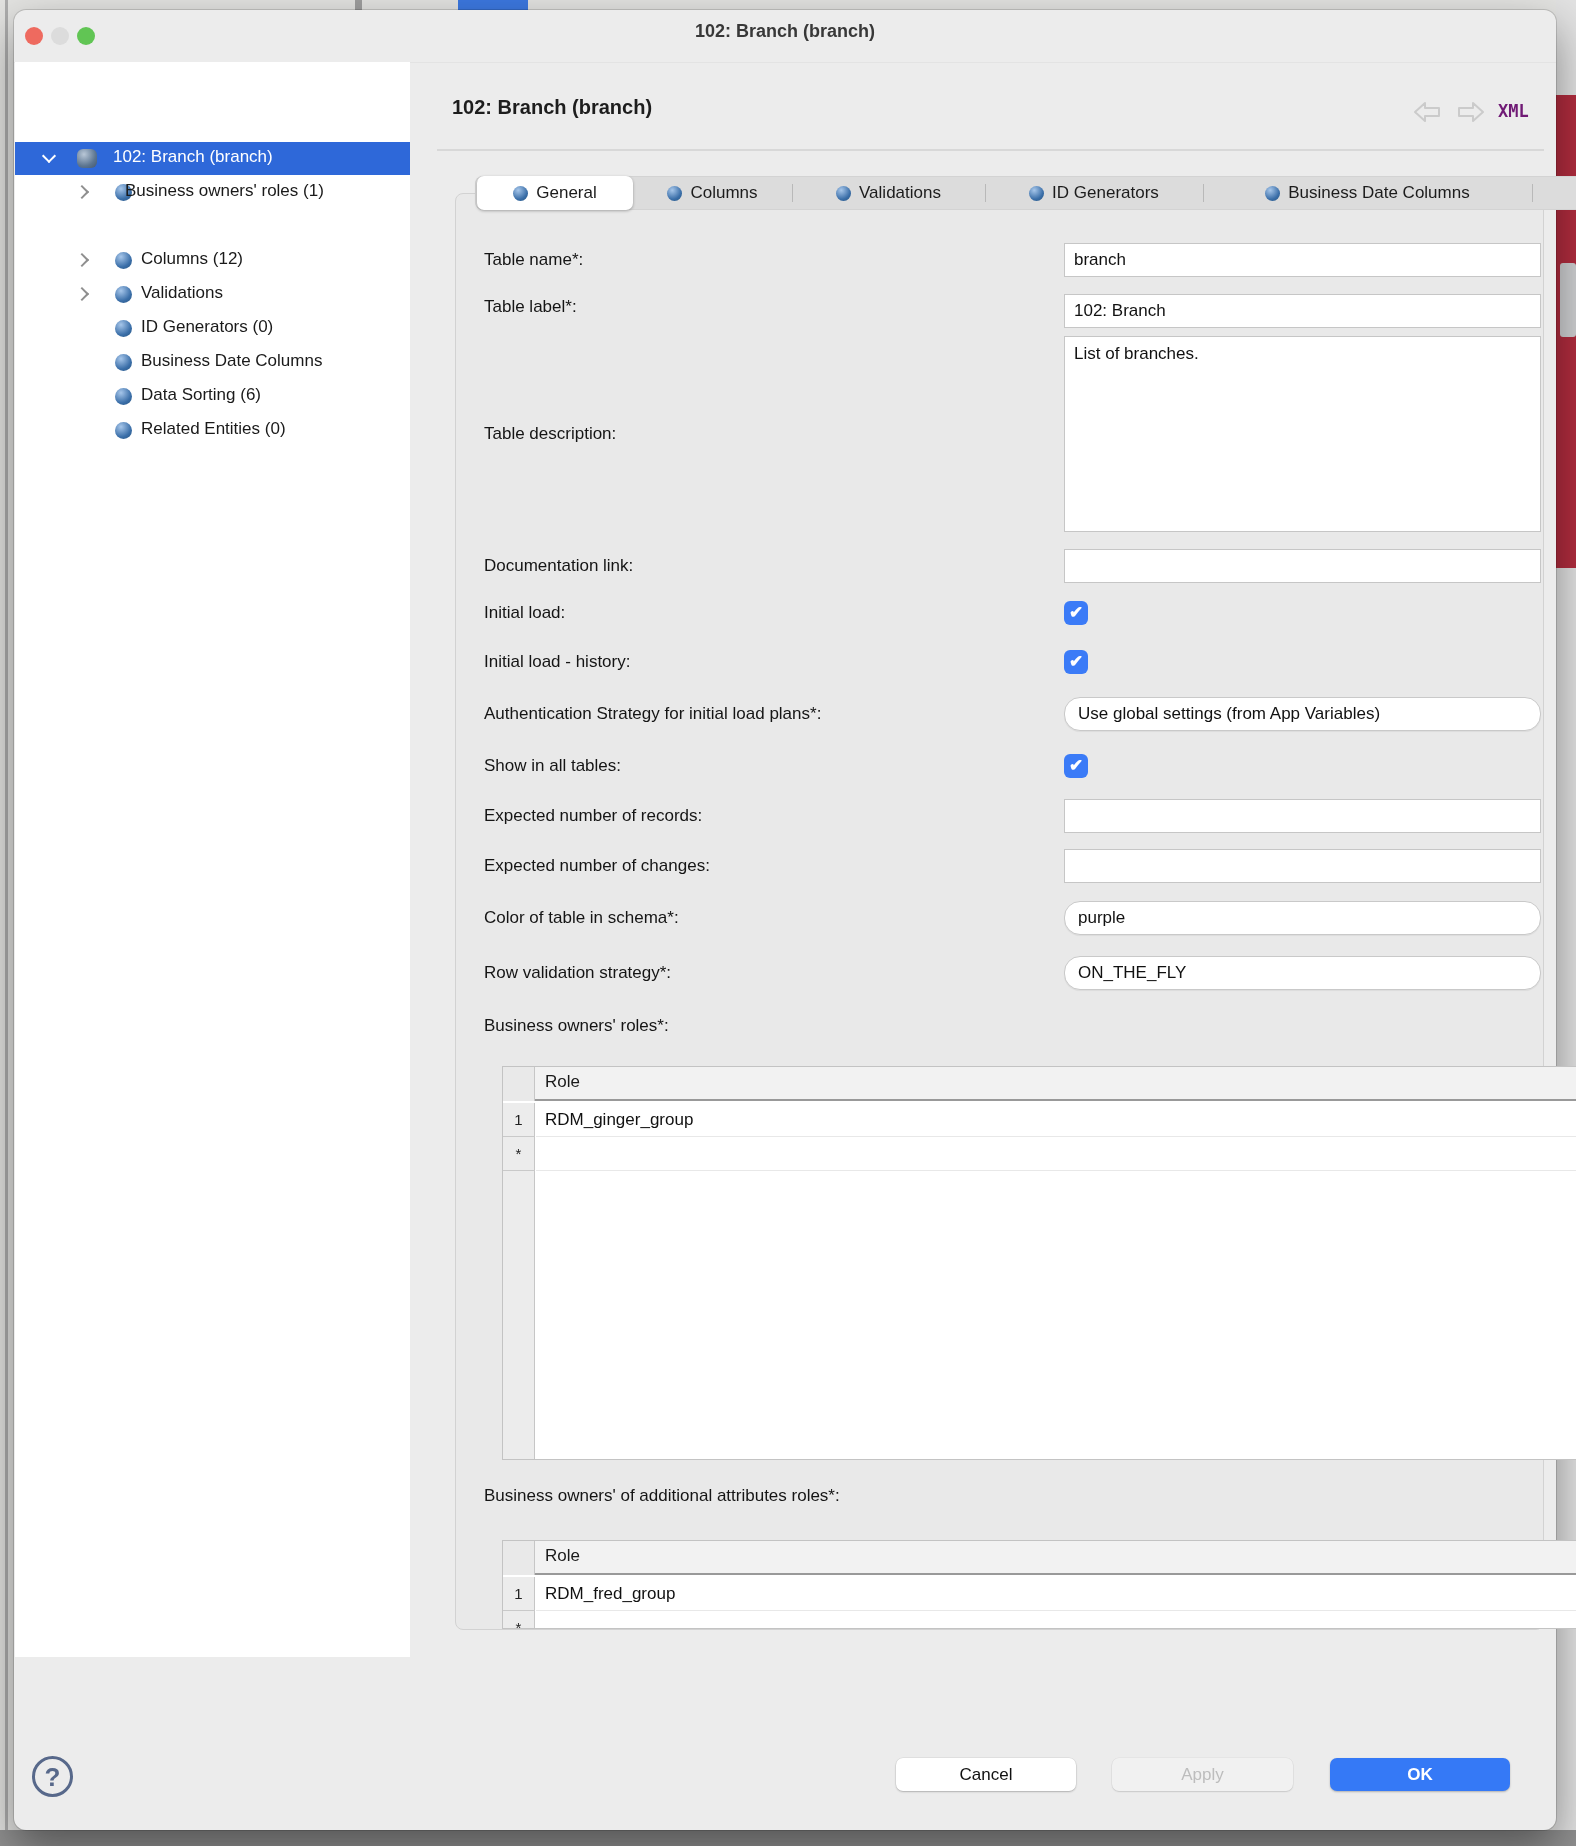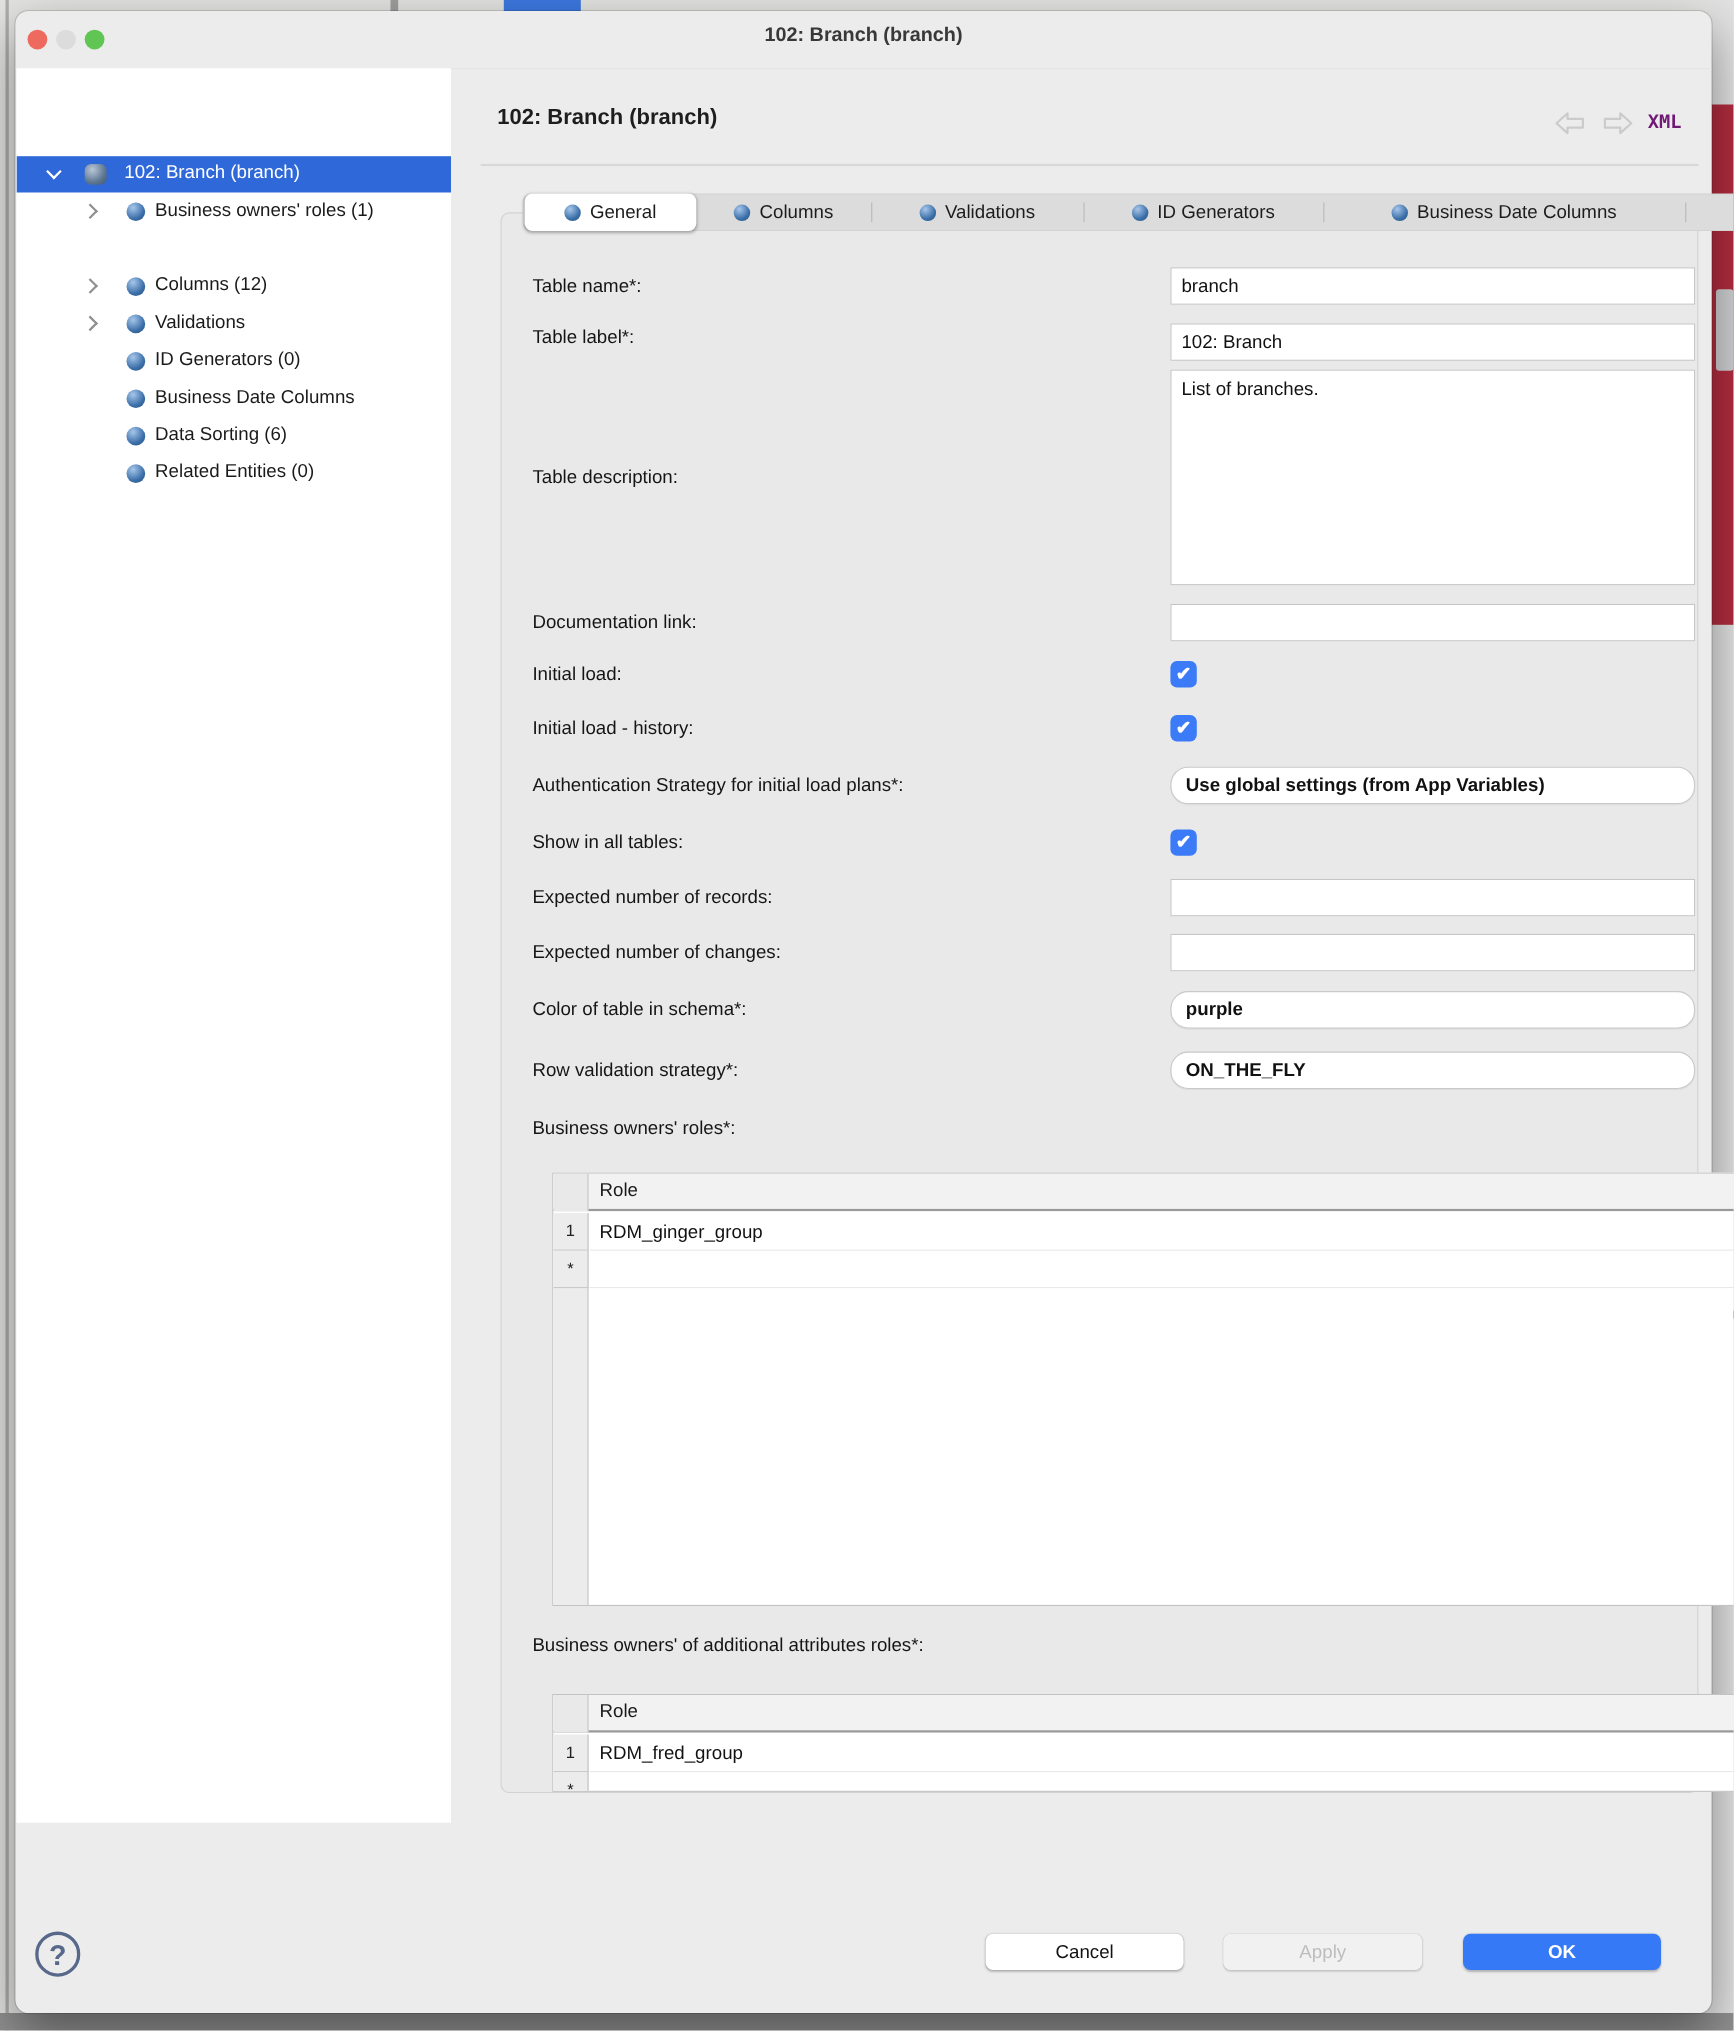--- a/index.html
+++ b/index.html
@@ -55,21 +55,21 @@
   .tab .tball { width:15px; height:15px; border-radius:50%;
          background:radial-gradient(circle at 35% 28%, #a6c6ea, #3a6ea8 62%, #27547e); }
   .tab.sel { background:#ffffff; border-radius:7px; box-shadow:0 1px 3px rgba(0,0,0,.3); z-index:2; }
   .tabdiv { position:absolute; top:8px; width:1px; height:18px; background:#b9b9b9; }
 
   
   .lbl { position:absolute; left:484px; height:24px; line-height:24px; font-size:17px; color:#151515; white-space:nowrap; }
   .field { position:absolute; left:1064px; width:477px; height:34px; background:#ffffff; border:1px solid #c6c6c6;
            font-size:17px; color:#111; line-height:32px; padding-left:9px; overflow:hidden; white-space:nowrap; }
   .tarea { height:196px; line-height:24px; padding-top:5px; }
-  .drop { border-radius:16px; border-color:#c9c9c9; box-shadow:0 1px 1px rgba(0,0,0,.06); padding-left:13px;font-weight:bold; }
+  .drop { border-radius:16px; border-color:#c9c9c9; box-shadow:0 1px 1px rgba(0,0,0,.06); padding-left:13px; }
   .cb { position:absolute; left:1064px; width:24px; height:24px; background:#3b7bf7; border-radius:6px;
         color:#fff; text-align:center; line-height:24px; font-size:17px; font-weight:bold; }
   .cb.checked::after { content:"✔"; }
 
   
   .grid { position:absolute; left:502px; width:1095px; background:#ffffff; border:1px solid #c3c3c3; overflow:hidden; }
   .ghead { position:absolute; left:0; right:0; top:0; height:34px; background:#f2f2f2; border-bottom:2px solid #999; }
   .gcorner { position:absolute; left:0; top:0; width:32px; height:34px; background:#e9e9e9; border-right:1px solid #c6c6c6; }
   .glabel { position:absolute; left:42px; top:5px; font-size:17px; color:#1a1a1a; }
   .rhstrip { position:absolute; left:0; top:36px; bottom:0; width:32px; background:#ececec; border-right:1px solid #c6c6c6; }
@@ -112,21 +112,21 @@
 
 <div class="abs sidebar">
   <div class="treerow sel" style="top:80px">
     <span class="chev chev-down" style="left:29px"></span>
     <span class="ball ball-root" style="left:62px"></span>
     <span class="trow-label" style="left:98px">102: Branch (branch)</span>
   </div>
   <div class="treerow" style="top:114px">
     <span class="chev chev-right" style="left:62px"></span>
     <span class="ball" style="left:100px"></span>
-    <span class="trow-label" style="left:126px">Business owners' roles (1)</span>
+    <span class="trow-label" style="left:110px">Business owners' roles (1)</span>
   </div>
   <div class="treerow" style="top:182px">
     <span class="chev chev-right" style="left:62px"></span>
     <span class="ball" style="left:100px"></span>
     <span class="trow-label" style="left:126px">Columns (12)</span>
   </div>
   <div class="treerow" style="top:216px">
     <span class="chev chev-right" style="left:62px"></span>
     <span class="ball" style="left:100px"></span>
     <span class="trow-label" style="left:126px">Validations</span>

